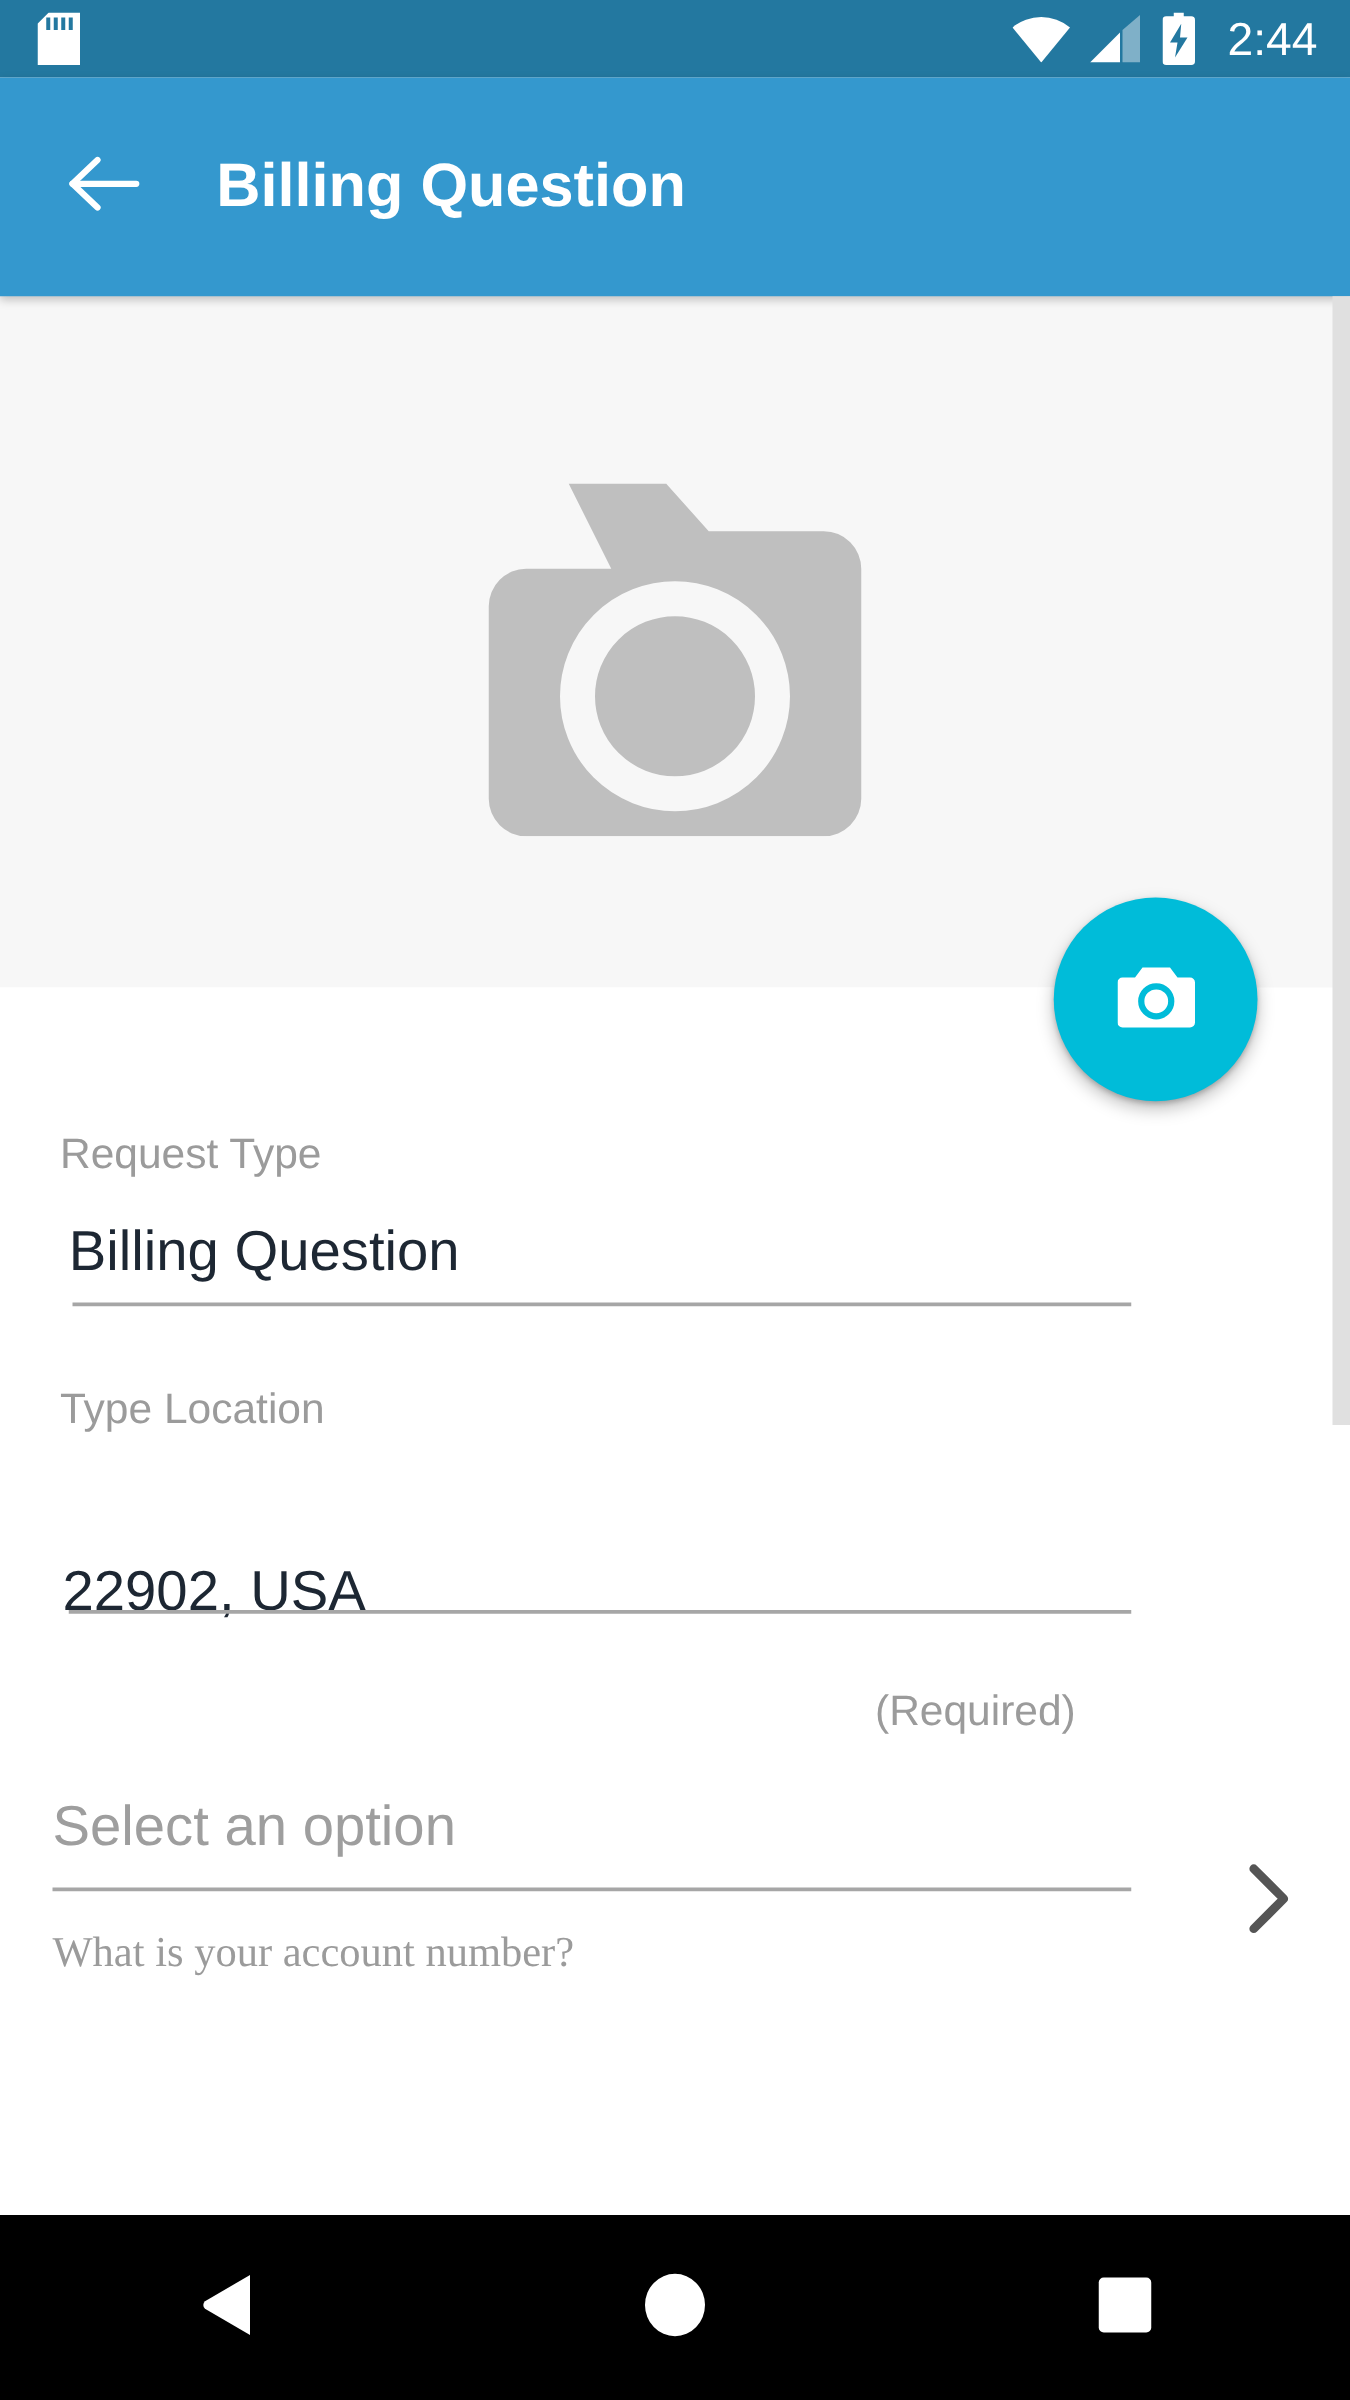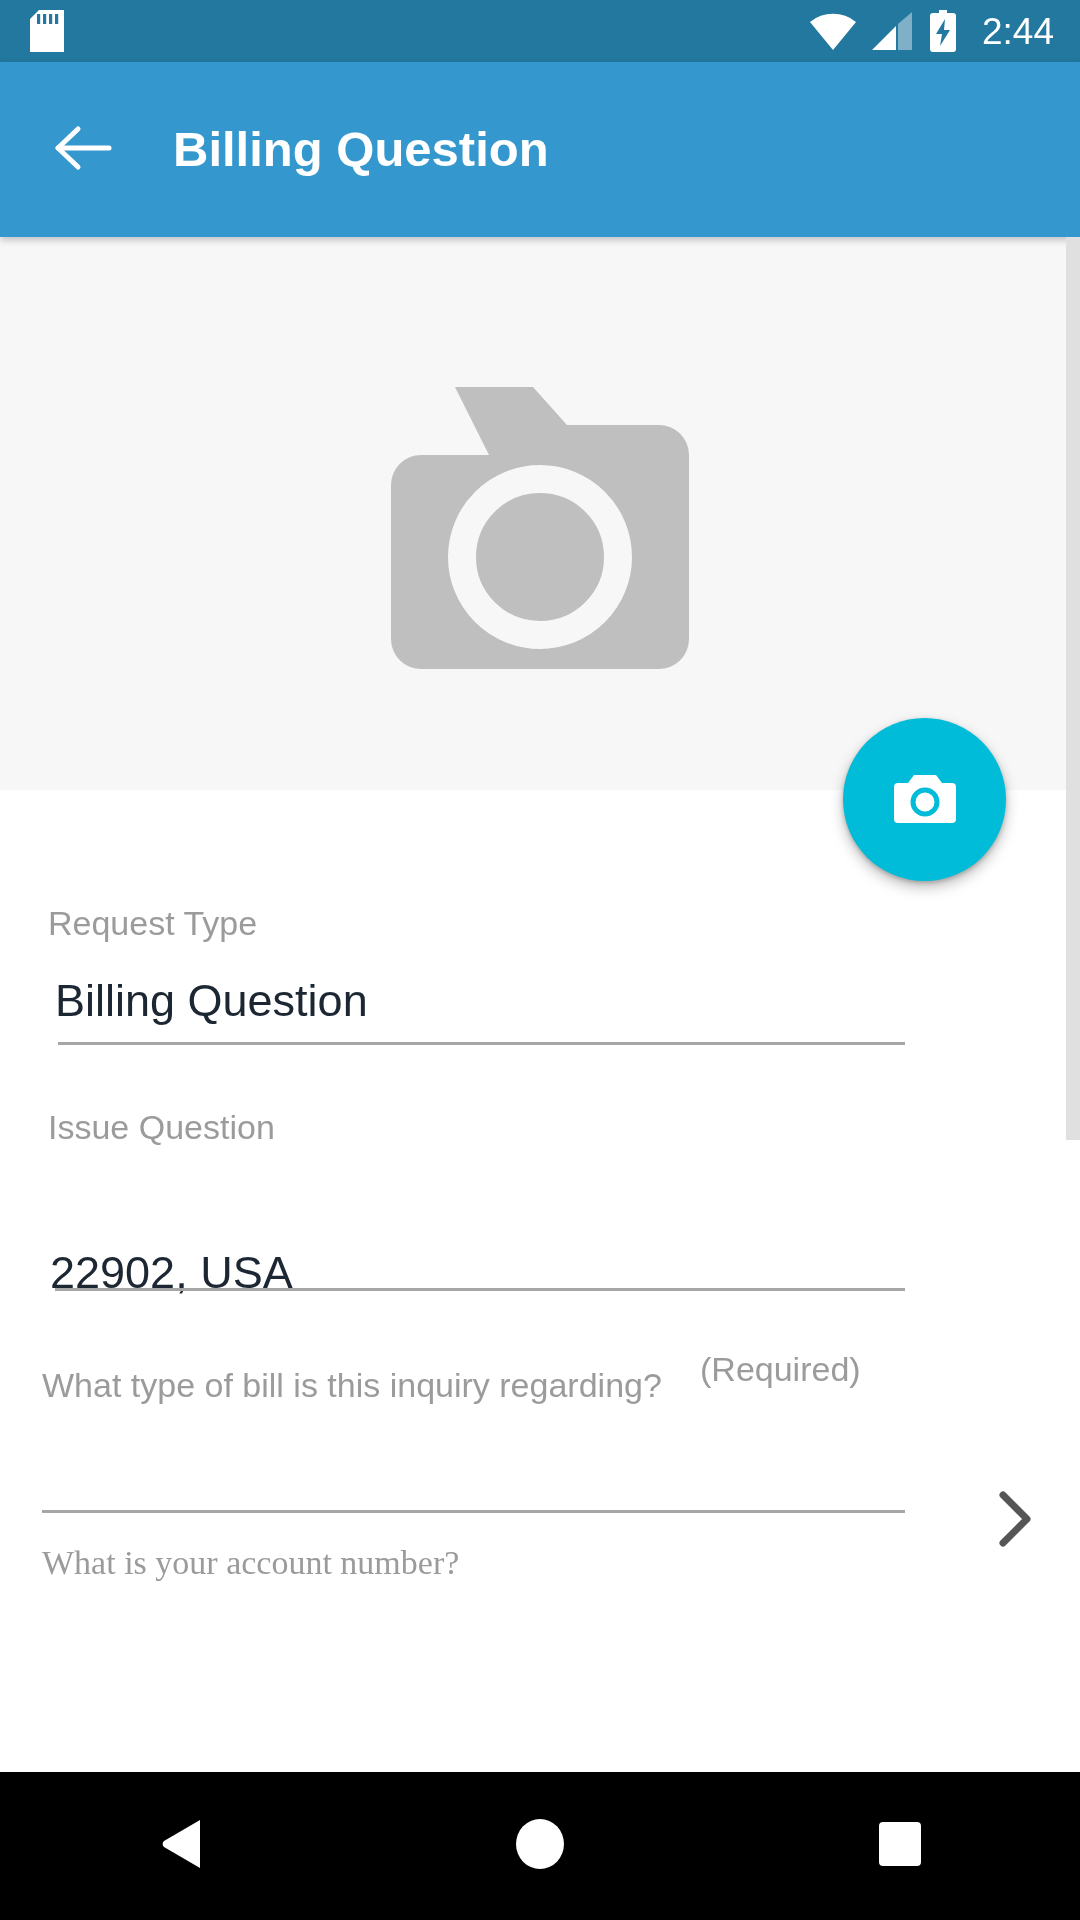--- a/index.html
+++ b/index.html
@@ -274,26 +274,26 @@
       </svg>
     </span>
   </div>
 
   <div id="form-area">
 
     <div class="field-label" style="left:48px; top:116px;">Request Type</div>
     <div class="field-value" style="left:55px; top:178px;">Billing Question</div>
     <div class="field-underline" style="left:58px; top:252px; width:966px;"></div>
 
-    <div class="field-label" style="left:48px; top:320px;">Issue Question</div>
+    <div class="field-label" style="left:48px; top:320px;">Type Location</div>
     <div class="field-value" style="left:50px; top:450px;">22902, USA</div>
     <div class="field-underline" style="left:55px; top:498px; width:970px;"></div>
 
-    <div class="field-label" style="left:42px; top:578px;">What type of bill is this inquiry regarding?</div>
     <div class="required-tag" style="left:700px; top:562px;">(Required)</div>
+    <div class="placeholder-value" style="left:42px; top:648px;">Select an option</div>
     <div class="field-underline" style="left:42px; top:720px; width:958px;"></div>
 
     <div class="field-label" style="left:42px; top:756px;font-family:Liberation Serif, serif;">What is your account number?</div>
 
   </div>
 
   <div id="select-chevron">
     <svg width="40" height="58" viewBox="0 0 40 58">
       <path d="M8 5 L32 29 L8 53" fill="none" stroke="#555555" stroke-width="7" stroke-linecap="round" stroke-linejoin="round"></path>
     </svg>

